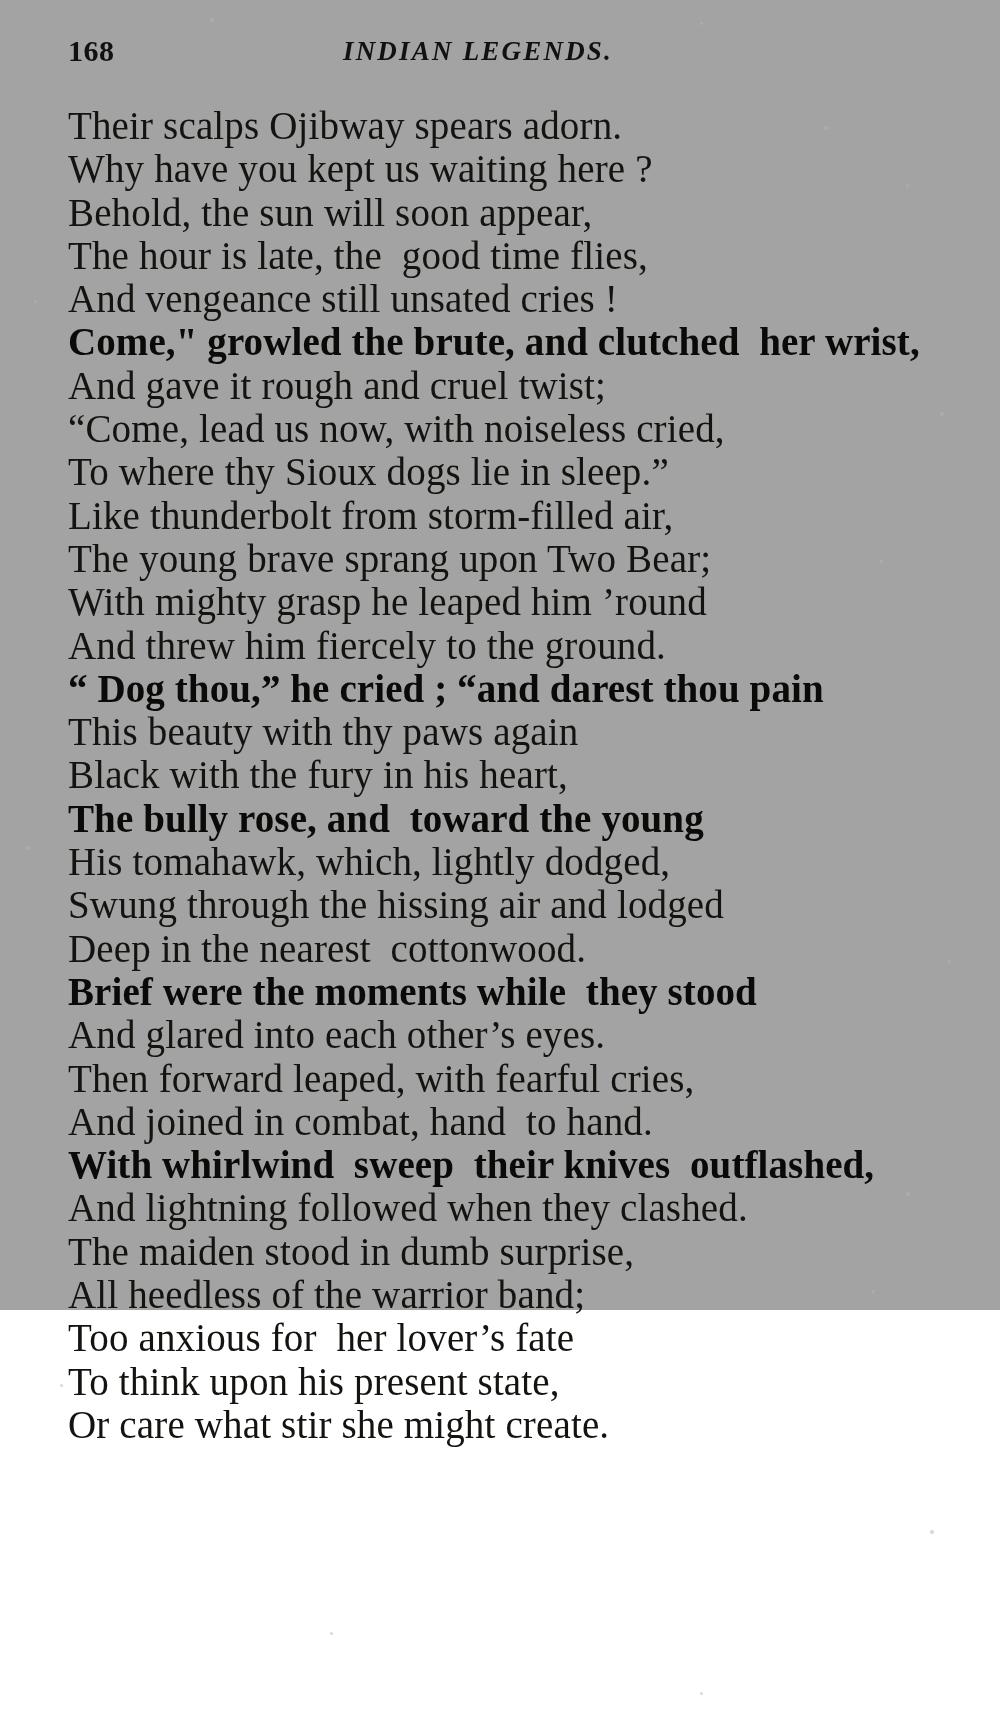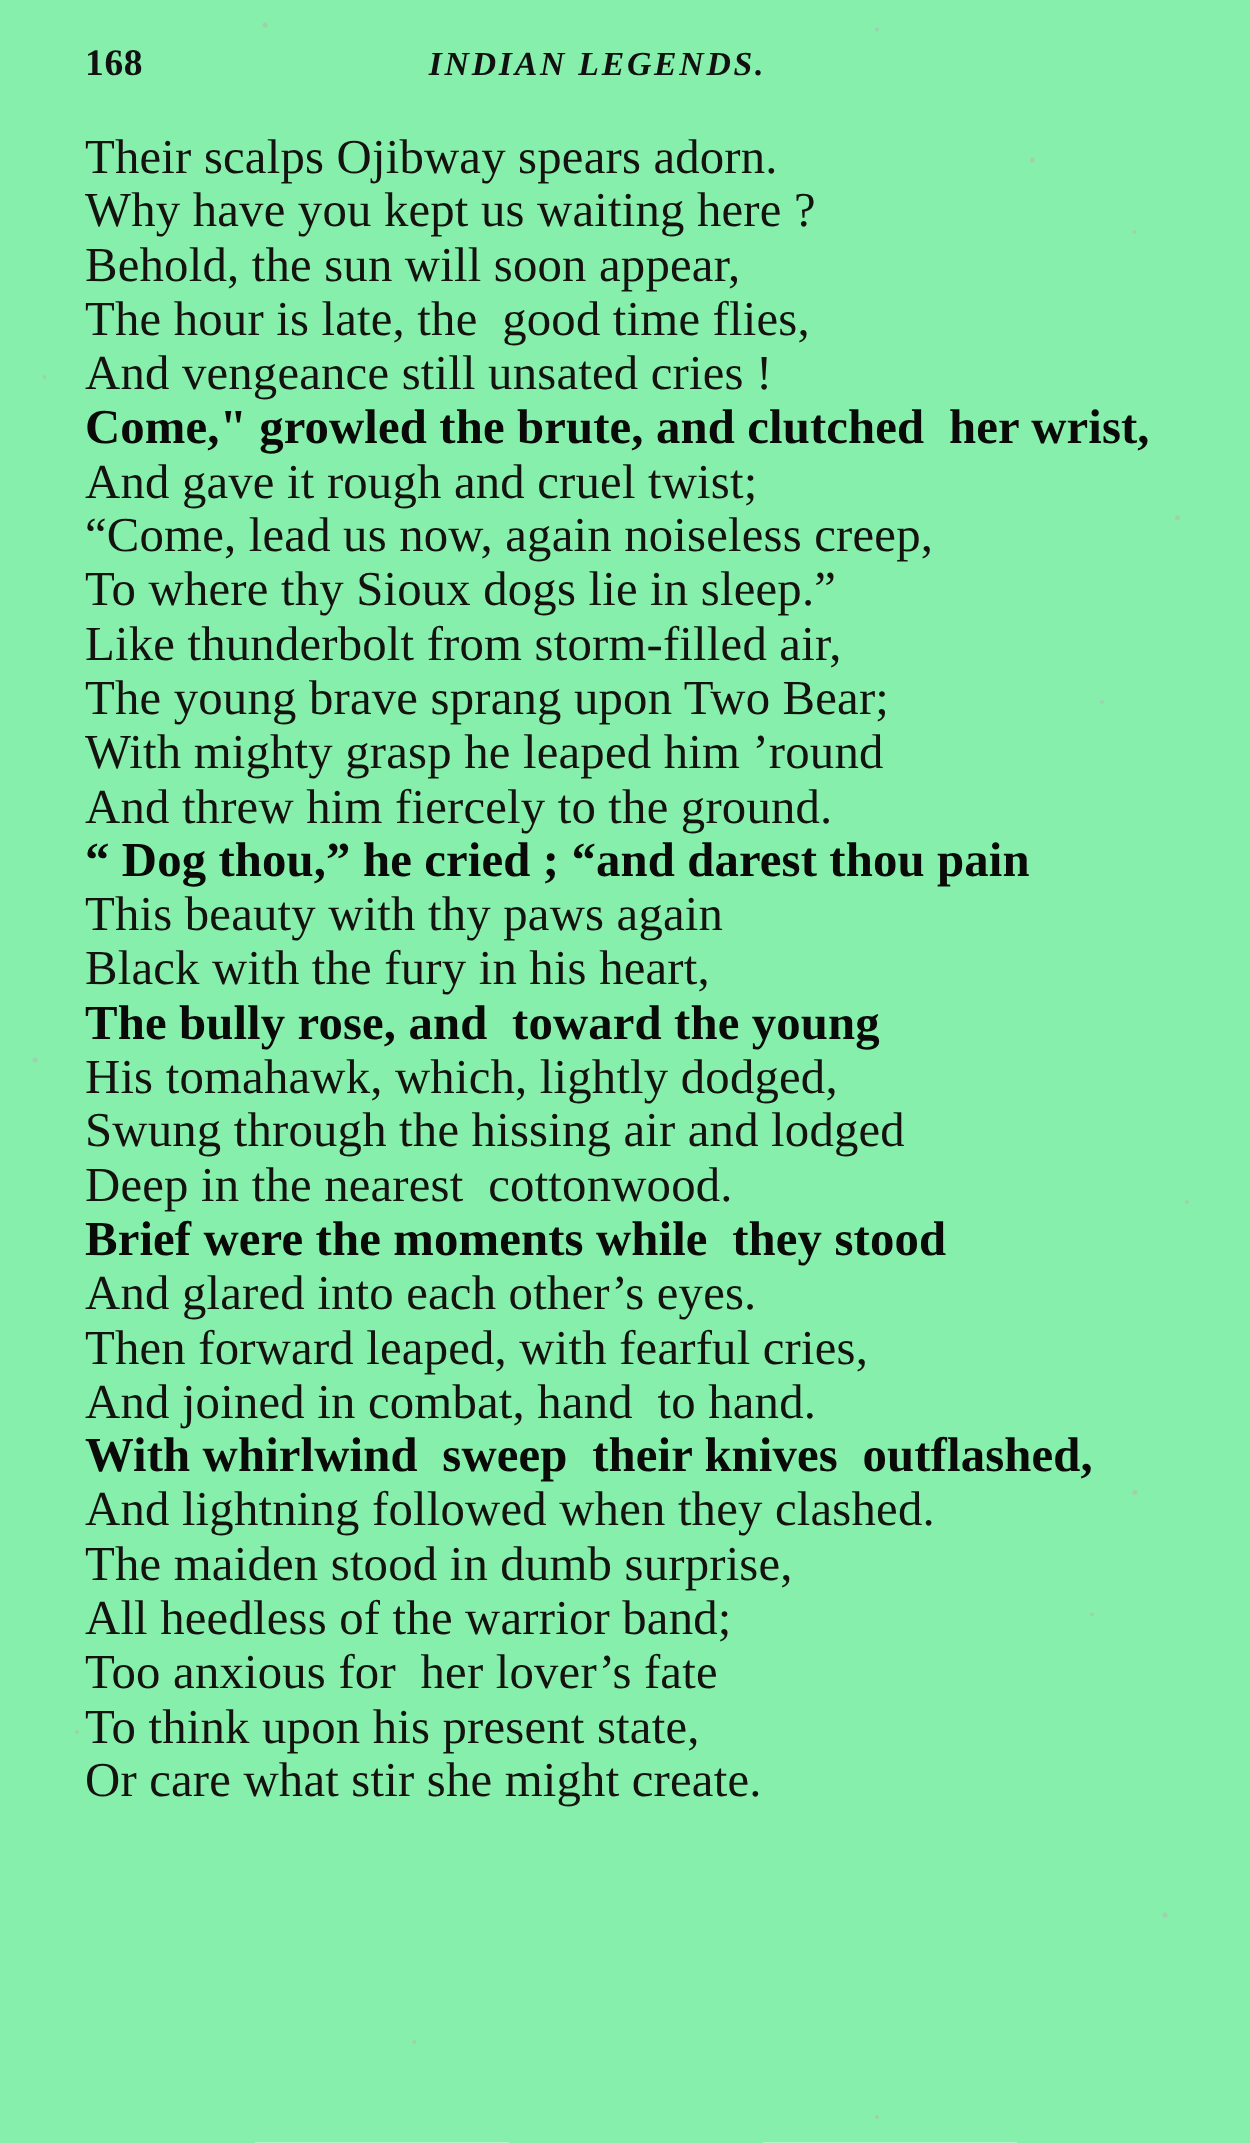--- a/index.html
+++ b/index.html
@@ -10,23 +10,23 @@
     width: 1000px;
     height: 1714px;
     background: #ffffff;
     font-family: "Liberation Serif", serif;
     color: #111111;
     overflow: hidden;
   }
   .page {
     position: relative;
     width: 1000px;
-    height: 1714px;
+    height: 1310px;
     box-sizing: border-box;
-    background: #86efac;
+    background: #a3a3a3;
   }
   
   .speck {
     position: absolute;
     background: #b9b6b0;
     border-radius: 50%;
     opacity: .55;
   }
   .header {
     position: absolute;
@@ -103,21 +103,21 @@
   </div>
 
   <div class="poem">
       <div class="line">Their scalps Ojibway spears adorn.</div>
       <div class="line">Why have you kept us waiting here ?</div>
       <div class="line">Behold, the sun will soon appear,</div>
       <div class="line">The hour is late, the  good time flies,</div>
       <div class="line">And vengeance still unsated cries !</div>
       <div class="line ink-strong">Come," growled the brute, and clutched  her wrist,</div>
       <div class="line">And gave it rough and cruel twist;</div>
-      <div class="line">“Come, lead us now, again noiseless creep,</div>
+      <div class="line">“Come, lead us now, with noiseless cried,</div>
       <div class="line">To where thy Sioux dogs lie in sleep.”</div>
       <div class="line">Like thunderbolt from storm-filled air,</div>
       <div class="line">The young brave sprang upon Two Bear;</div>
       <div class="line">With mighty grasp he leaped him ’round</div>
       <div class="line">And threw him fiercely to the ground.</div>
       <div class="line ink-strong">“ Dog thou,” he cried ; “and darest thou pain</div>
       <div class="line">This beauty with thy paws again</div>
       <div class="line">Black with the fury in his heart,</div>
       <div class="line ink-strong">The bully rose, and  toward the young</div>
       <div class="line">His tomahawk, which, lightly dodged,</div>

